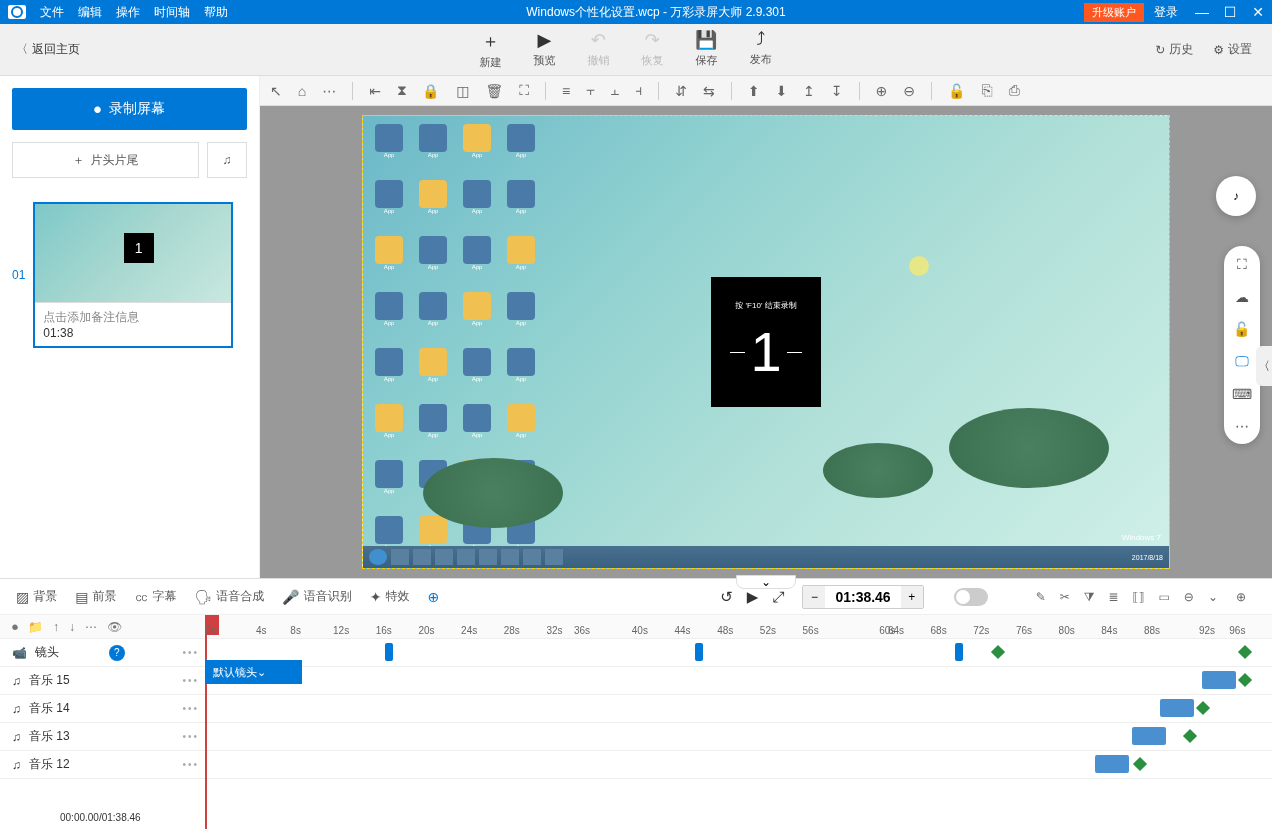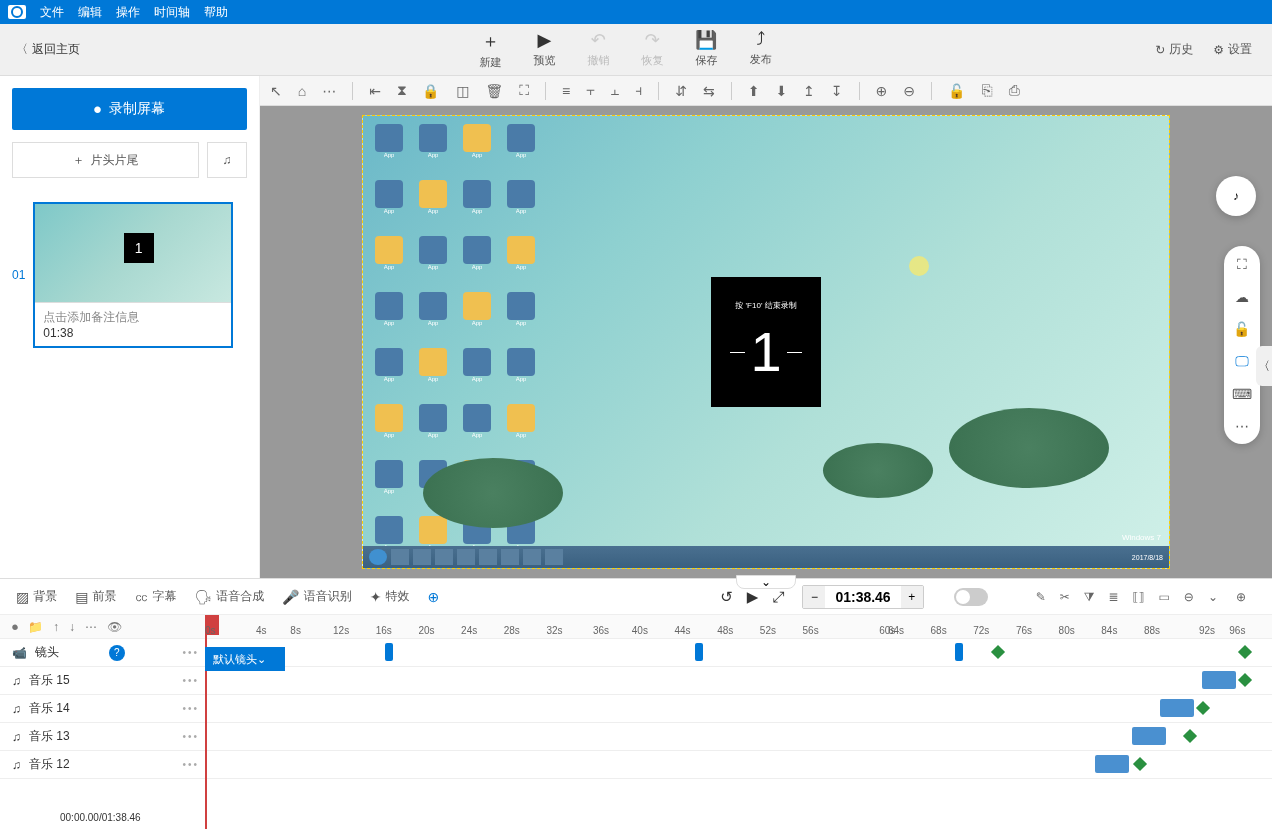--- a/index.html
+++ b/index.html
@@ -95,38 +95,46 @@
 .timeline-header { height: 24px; display: flex; background: #fafafa; border-bottom: 1px solid #eee; }
 .tl-left { width: 205px; display: flex; align-items: center; gap: 10px; padding-left: 12px; color: #777; }
 .tl-ruler { flex: 1; display: flex; align-items: flex-end; position: relative; font-size: 10px; color: #666; }
 .tl-tick { position: absolute; bottom: 2px; }
 .tl-flag { position: absolute; left: 0; top: 0; width: 14px; height: 20px; background: #d04040; }
 .tl-flag::after { content:""; position:absolute; left:0; top:20px; width:2px; height:200px; background:#d04040; }
 
 .track-row { height: 28px; display: flex; border-bottom: 1px solid #eee; align-items: center; }
 .track-label { width: 205px; display: flex; align-items: center; gap: 8px; padding-left: 12px; color: #333; position: relative; }
 .track-content { flex: 1; position: relative; height: 100%; }
-.camera-block { position: absolute; left: 0; top: 8px; height: 20px; background: #0078d7; color: #fff; font-size: 11px; display: flex; align-items: center; padding: 12px 8px; width: 80px; }
+.camera-block { position: absolute; left: 0; top: 21px; height: 20px; background: #0078d7; color: #fff; font-size: 11px; display: flex; align-items: center; padding: 12px 8px; width: 97px; }
 .cam-marker { position: absolute; width: 8px; height: 18px; background: #0078d7; top: 4px; border-radius: 2px; }
 .diamond { position: absolute; width: 10px; height: 10px; background: #2a9040; transform: rotate(45deg); top: 8px; }
 .wave-clip { position: absolute; height: 18px; background: #4a90d0; top: 4px; border-radius: 2px; }
 .help-badge { width: 16px; height: 16px; border-radius: 50%; background: #0078d7; color: #fff; display: flex; align-items: center; justify-content: center; font-size: 10px; margin-left: auto; margin-right: 8px; }
 .track-dots { margin-left: auto; margin-right: 8px; color: #aaa; display: flex; gap: 2px; font-size: 10px; }
 </style>
 </head>
 <body>
 
 <div class="titlebar">
   <div class="titlebar-left">
     <span class="cam-icon"></span>
     <span>文件</span>
     <span>编辑</span>
     <span>操作</span>
     <span>时间轴</span>
     <span>帮助</span>
+  </div>
+  <div class="titlebar-center">Windows个性化设置.wcp - 万彩录屏大师 2.9.301</div>
+  <div class="titlebar-right">
+    <span class="upgrade">升级账户</span>
+    <span style="margin-right:10px;">登录</span>
+    <span class="win-btn">—</span>
+    <span class="win-btn">☐</span>
+    <span class="win-btn">✕</span>
   </div>
 </div>
 
 <div class="main-toolbar">
   <div class="back-btn">
     <span>〈</span>
     <span>返回主页</span>
   </div>
   <div class="toolbar-center" id="tb-center">
       <div class="tb-item">
@@ -465,21 +473,21 @@
       <div class="tl-flag"></div>
     <span class="tl-tick" style="left: 0px;">0s</span>
         <span class="tl-tick" style="left: 51px;">4s</span>
         <span class="tl-tick" style="left: 85.36px;">8s</span>
         <span class="tl-tick" style="left: 128.04px;">12s</span>
         <span class="tl-tick" style="left: 170.72px;">16s</span>
         <span class="tl-tick" style="left: 213.4px;">20s</span>
         <span class="tl-tick" style="left: 256.08px;">24s</span>
         <span class="tl-tick" style="left: 298.76px;">28s</span>
         <span class="tl-tick" style="left: 341.44px;">32s</span>
-        <span class="tl-tick" style="left: 388px;">36s</span>
+        <span class="tl-tick" style="left: 369px;">36s</span>
         <span class="tl-tick" style="left: 426.8px;">40s</span>
         <span class="tl-tick" style="left: 469.48px;">44s</span>
         <span class="tl-tick" style="left: 512.16px;">48s</span>
         <span class="tl-tick" style="left: 554.84px;">52s</span>
         <span class="tl-tick" style="left: 597.52px;">56s</span>
         <span class="tl-tick" style="left: 640.2px; margin-left: 34px;">60s</span>
         <span class="tl-tick" style="left: 682.88px;">64s</span>
         <span class="tl-tick" style="left: 725.56px;">68s</span>
         <span class="tl-tick" style="left: 768.24px;">72s</span>
         <span class="tl-tick" style="left: 810.92px;">76s</span>

